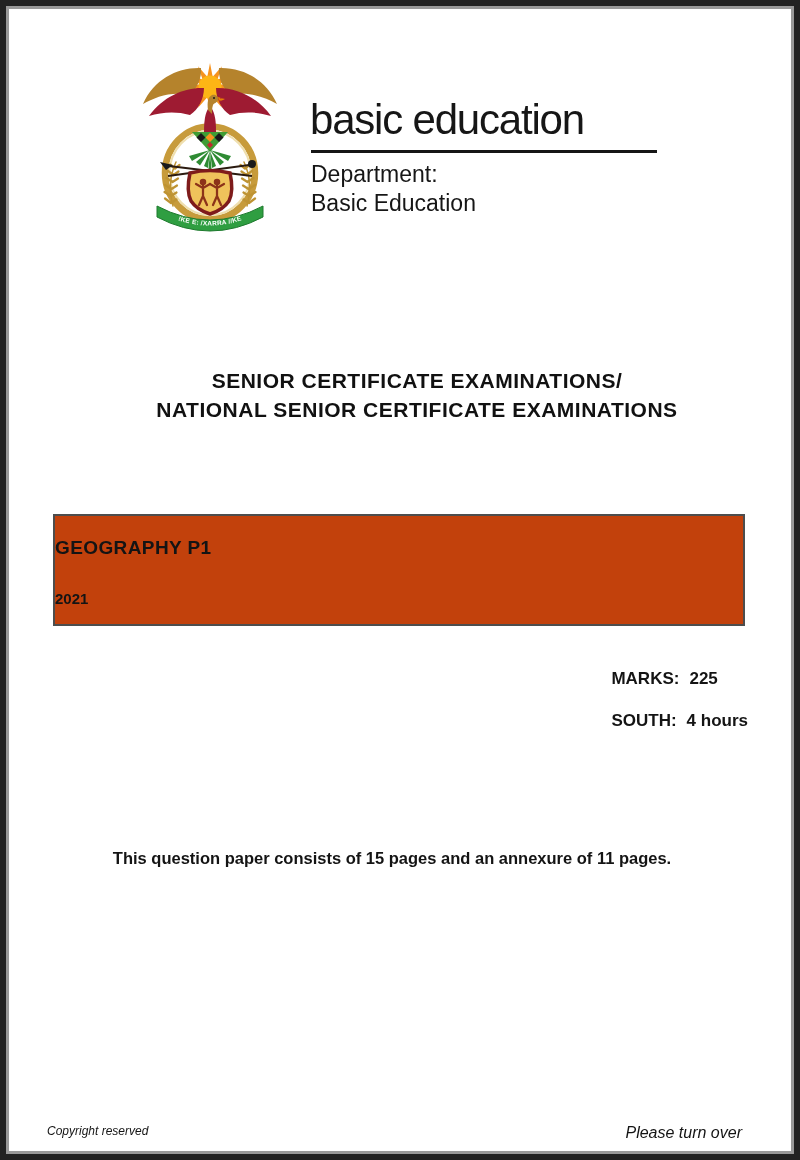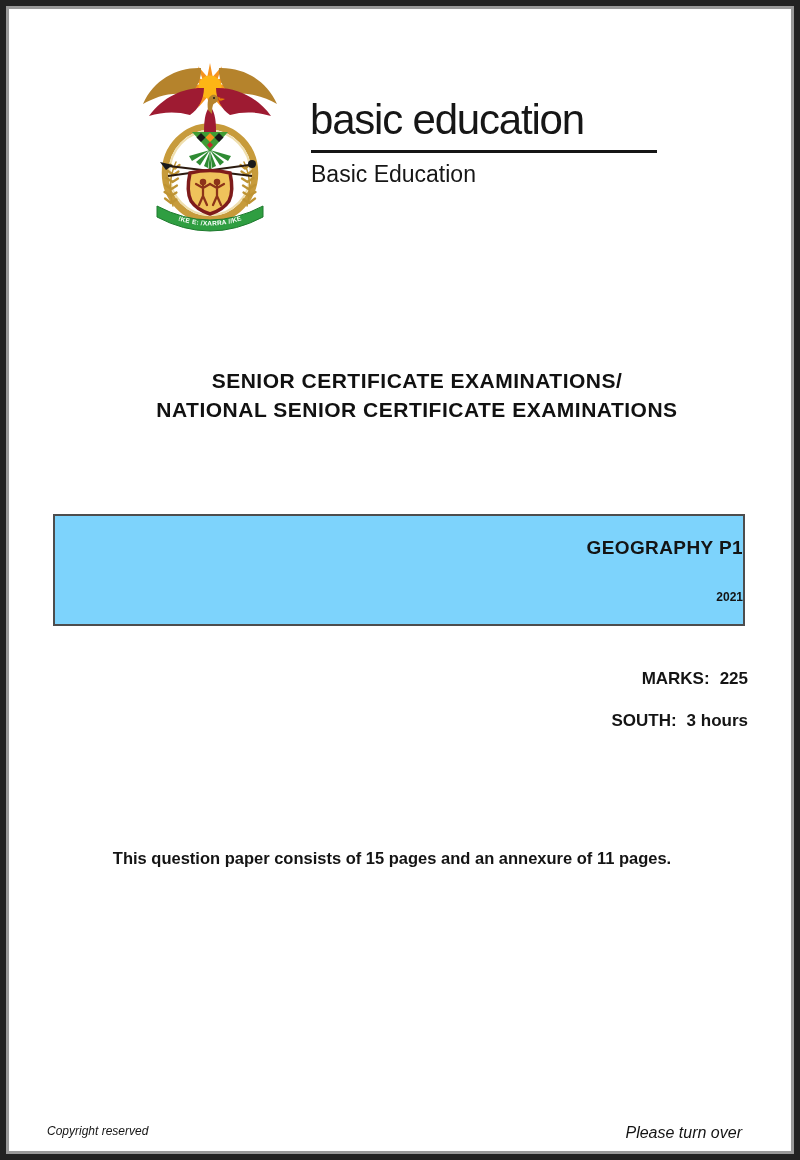--- a/index.html
+++ b/index.html
@@ -25,27 +25,27 @@
   .dept .country{font-weight:bold;}
   
   .heading{
     left:0;top:366px;width:800px;text-align:center;
     font-size:21px;font-weight:bold;line-height:29px;letter-spacing:0.5px;
     transform:translateX(17px);color:#111;
   }
   
   .subject-box{
     left:53px;top:514px;width:692px;height:112px;
-    background:#7dd3fc;border:2px solid #4d4d4d;
-    text-align:right;box-sizing:border-box;
+    background:#c2410c;border:2px solid #4d4d4d;
+    text-align:left;box-sizing:border-box;
   }
   .subject-title{margin-top:21px;font-size:19px;font-weight:bold;letter-spacing:0.4px;}
-  .subject-year{margin-top:31px;font-size:12px;font-weight:bold;}
+  .subject-year{margin-top:31px;font-size:15px;font-weight:bold;}
   
-  .exam-details{right:52px;top:669px;text-align:right;font-size:17px;font-weight:bold;white-space:nowrap;}
+  .exam-details{right:52px;top:669px;font-size:17px;font-weight:bold;white-space:nowrap;}
   .exam-details .row2{margin-top:22px;}
   .exam-details .val{margin-left:10px;}
   
   .note{
     left:0;top:849px;width:800px;text-align:center;
     font-size:16.5px;font-weight:bold;transform:translateX(-8px);
   }
   
   .footer-left{left:47px;top:1124px;font-size:12px;font-style:italic;}
   .footer-right{right:58px;top:1124px;font-size:16px;font-style:italic;text-align:center;}
@@ -116,39 +116,40 @@
     </g>
 
     <path fill="#2F9E41" stroke="#1E7A2E" stroke-width="2" d="M34,288 Q140,344 246,288 L246,310 Q140,366 34,310 Z"></path>
     <path id="mottoPath" fill="none" d="M42,302 Q140,352 238,302"></path>
     <text class="motto-text"><textPath href="#mottoPath" xlink:href="#mottoPath" startOffset="50%" text-anchor="middle">!KE E: /XARRA //KE</textPath></text>
   </svg>
 
   <div class="abs wordmark">basic education</div>
   <div class="abs logo-underline"></div>
   <div class="abs dept">
+    <div>Department:</div>
     <div>Basic Education</div>
   </div>
 
   <div class="abs heading">
     <div>SENIOR CERTIFICATE EXAMINATIONS/</div>
     <div>NATIONAL SENIOR CERTIFICATE EXAMINATIONS</div>
   </div>
 
   <div class="abs subject-box">
     <div class="subject-title">GEOGRAPHY P1</div>
     <div class="subject-year">2021</div>
   </div>
 
   <div class="abs exam-details">
     <div class="row1">
       <span>MARKS:</span><span class="val">225</span>
     </div>
     <div class="row2">
-      <span>SOUTH:</span><span class="val">3 hours</span>
+      <span>SOUTH:</span><span class="val">4 hours</span>
     </div>
   </div>
 
   <div class="abs note">This question paper consists of 15 pages and an annexure of 11 pages.</div>
 
   <div class="abs footer-left">Copyright reserved</div>
   <div class="abs footer-right">Please turn over</div>
 
 </div>
 

